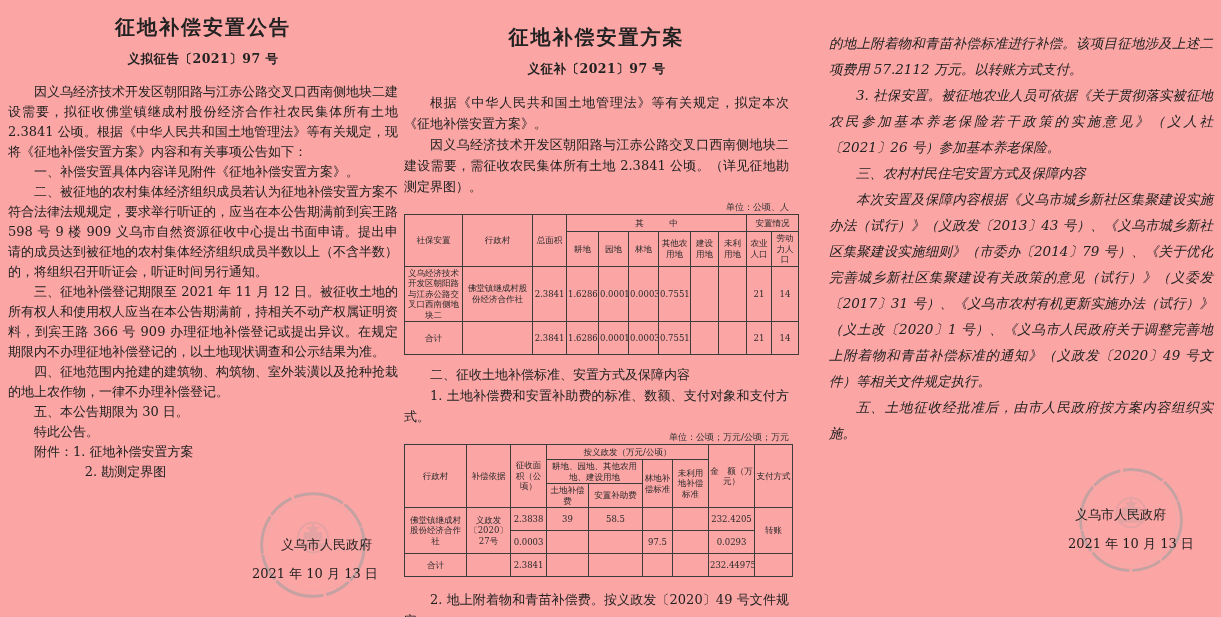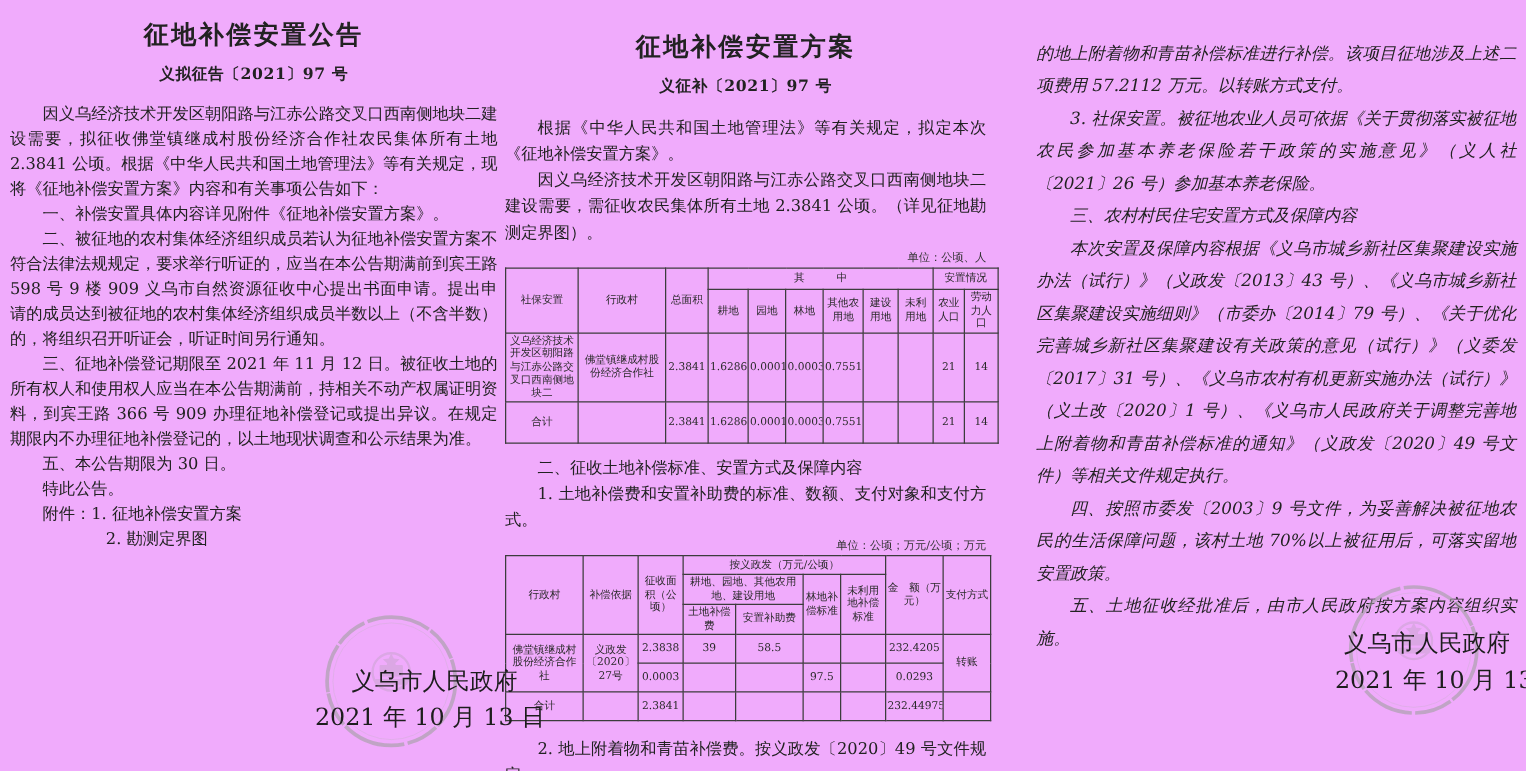--- a/index.html
+++ b/index.html
@@ -1,18 +1,18 @@
 <!DOCTYPE html>
 <html><head>
 <meta charset="utf-8">
 <style>
   html,body { margin:0; padding:0; background:#ffffff; }
   .canvas {
     position:relative; width:1221px; height:617px; overflow:hidden;
-    background:#f0abfc; color:#222;
+    background:#fca5a5; color:#222;
     font-family:"DejaVu Serif","Liberation Serif",serif;
   }
   .page { position:absolute; top:0; height:617px; }
   #p1 { left:0;   width:406px; }
   #p2 { left:394px; width:409px; }
   #p3 { left:815px; width:406px; }
   .inner1 { padding:14px 8px 0 8px; }
   .inner2 { padding:24px 14px 0 10px; }
   .inner3 { padding:30px 8px 0 14px; }
 
@@ -35,37 +35,38 @@
     font-size:8.5px; line-height:10.5px; text-align:center; vertical-align:middle;
     padding:1px 1px; overflow:hidden; color:#2a2a2a;
   }
   .t1 .hr1 td { height:14px; }
   .t1 .hr2 td { height:26px; }
   .t1 .dr1 td { height:52px; }
   .t1 .dr2 td { height:30px; }
   .t2 .hr td  { height:12px; }
   .t2 .dr td  { height:20px; }
 
-  .sig { position:absolute; font-size:19px; line-height:16px; white-space:nowrap; color:#1d1d1d; z-index:2; }
+  .sig { position:absolute; font-size:13px; line-height:16px; white-space:nowrap; color:#1d1d1d; z-index:2; }
   .seal { position:absolute; z-index:1; opacity:0.8; }
 </style>
 </head>
 <body>
 
 <div class="canvas">
 
   <div class="page" id="p1">
     <div class="inner1">
       <div class="doc-title">征地补偿安置公告</div>
       <div class="doc-no">义拟征告〔2021〕97 号</div>
       <div class="b1 mt">
         <p class="indent">因义乌经济技术开发区朝阳路与江赤公路交叉口西南侧地块二建设需要，拟征收佛堂镇继成村股份经济合作社农民集体所有土地 2.3841 公顷。根据《中华人民共和国土地管理法》等有关规定，现将《征地补偿安置方案》内容和有关事项公告如下：</p>
         <p class="indent">一、补偿安置具体内容详见附件《征地补偿安置方案》。</p>
         <p class="indent">二、被征地的农村集体经济组织成员若认为征地补偿安置方案不符合法律法规规定，要求举行听证的，应当在本公告期满前到宾王路 598 号 9 楼 909 义乌市自然资源征收中心提出书面申请。提出申请的成员达到被征地的农村集体经济组织成员半数以上（不含半数）的，将组织召开听证会，听证时间另行通知。</p>
         <p class="indent">三、征地补偿登记期限至 2021 年 11 月 12 日。被征收土地的所有权人和使用权人应当在本公告期满前，持相关不动产权属证明资料，到宾王路 366 号 909 办理征地补偿登记或提出异议。在规定期限内不办理征地补偿登记的，以土地现状调查和公示结果为准。</p>
+        <p class="indent">四、征地范围内抢建的建筑物、构筑物、室外装潢以及抢种抢栽的地上农作物，一律不办理补偿登记。</p>
         <p class="indent">五、本公告期限为 30 日。</p>
         <p class="indent">特此公告。</p>
         <p class="indent">附件：1. 征地补偿安置方案</p>
         <p class="att2">2. 勘测定界图</p>
       </div>
     </div>
 
     <svg class="seal" style="left:257px; top:489px;" width="112" height="112" viewBox="0 0 120 120">
       <circle cx="60" cy="60" r="55" fill="none" stroke="#a0a0a0" stroke-width="3.2" stroke-dasharray="42 2 28 3 55 2 30 1" opacity="0.75"></circle>
       <circle cx="60" cy="60" r="50" fill="none" stroke="#b5b5b5" stroke-width="0.8" opacity="0.35"></circle>
@@ -221,21 +222,20 @@
       </div>
     </div>
   </div>
 
   <div class="page" id="p3">
     <div class="inner3 b3">
       <p>的地上附着物和青苗补偿标准进行补偿。该项目征地涉及上述二项费用 57.2112 万元。以转账方式支付。</p>
       <p class="indent">3. 社保安置。被征地农业人员可依据《关于贯彻落实被征地农民参加基本养老保险若干政策的实施意见》（义人社〔2021〕26 号）参加基本养老保险。</p>
       <p class="indent">三、农村村民住宅安置方式及保障内容</p>
       <p class="indent">本次安置及保障内容根据《义乌市城乡新社区集聚建设实施办法（试行）》（义政发〔2013〕43 号）、《义乌市城乡新社区集聚建设实施细则》（市委办〔2014〕79 号）、《关于优化完善城乡新社区集聚建设有关政策的意见（试行）》（义委发〔2017〕31 号）、《义乌市农村有机更新实施办法（试行）》（义土改〔2020〕1 号）、《义乌市人民政府关于调整完善地上附着物和青苗补偿标准的通知》（义政发〔2020〕49 号文件）等相关文件规定执行。</p>
-      <p class="indent">四、按照市委发〔2003〕9 号文件，为妥善解决被征地农民的生活保障问题，该村土地 70%以上被征用后，可落实留地安置政策。</p>
       <p class="indent">五、土地征收经批准后，由市人民政府按方案内容组织实施。</p>
     </div>
 
     <svg class="seal" style="left:261px; top:465px;" width="110" height="110" viewBox="0 0 120 120">
       <circle cx="60" cy="60" r="55" fill="none" stroke="#a0a0a0" stroke-width="3.2" stroke-dasharray="50 2 33 3 46 2 25 1" opacity="0.75"></circle>
       <circle cx="60" cy="60" r="50" fill="none" stroke="#b5b5b5" stroke-width="0.8" opacity="0.35"></circle>
       <g opacity="0.3" fill="#9a9a9a">
         <circle cx="60" cy="52" r="16" fill="none" stroke="#9a9a9a" stroke-width="2"></circle>
         <rect x="50" y="46" width="20" height="10" rx="1"></rect>
         <rect x="46" y="58" width="28" height="5" rx="1"></rect>

